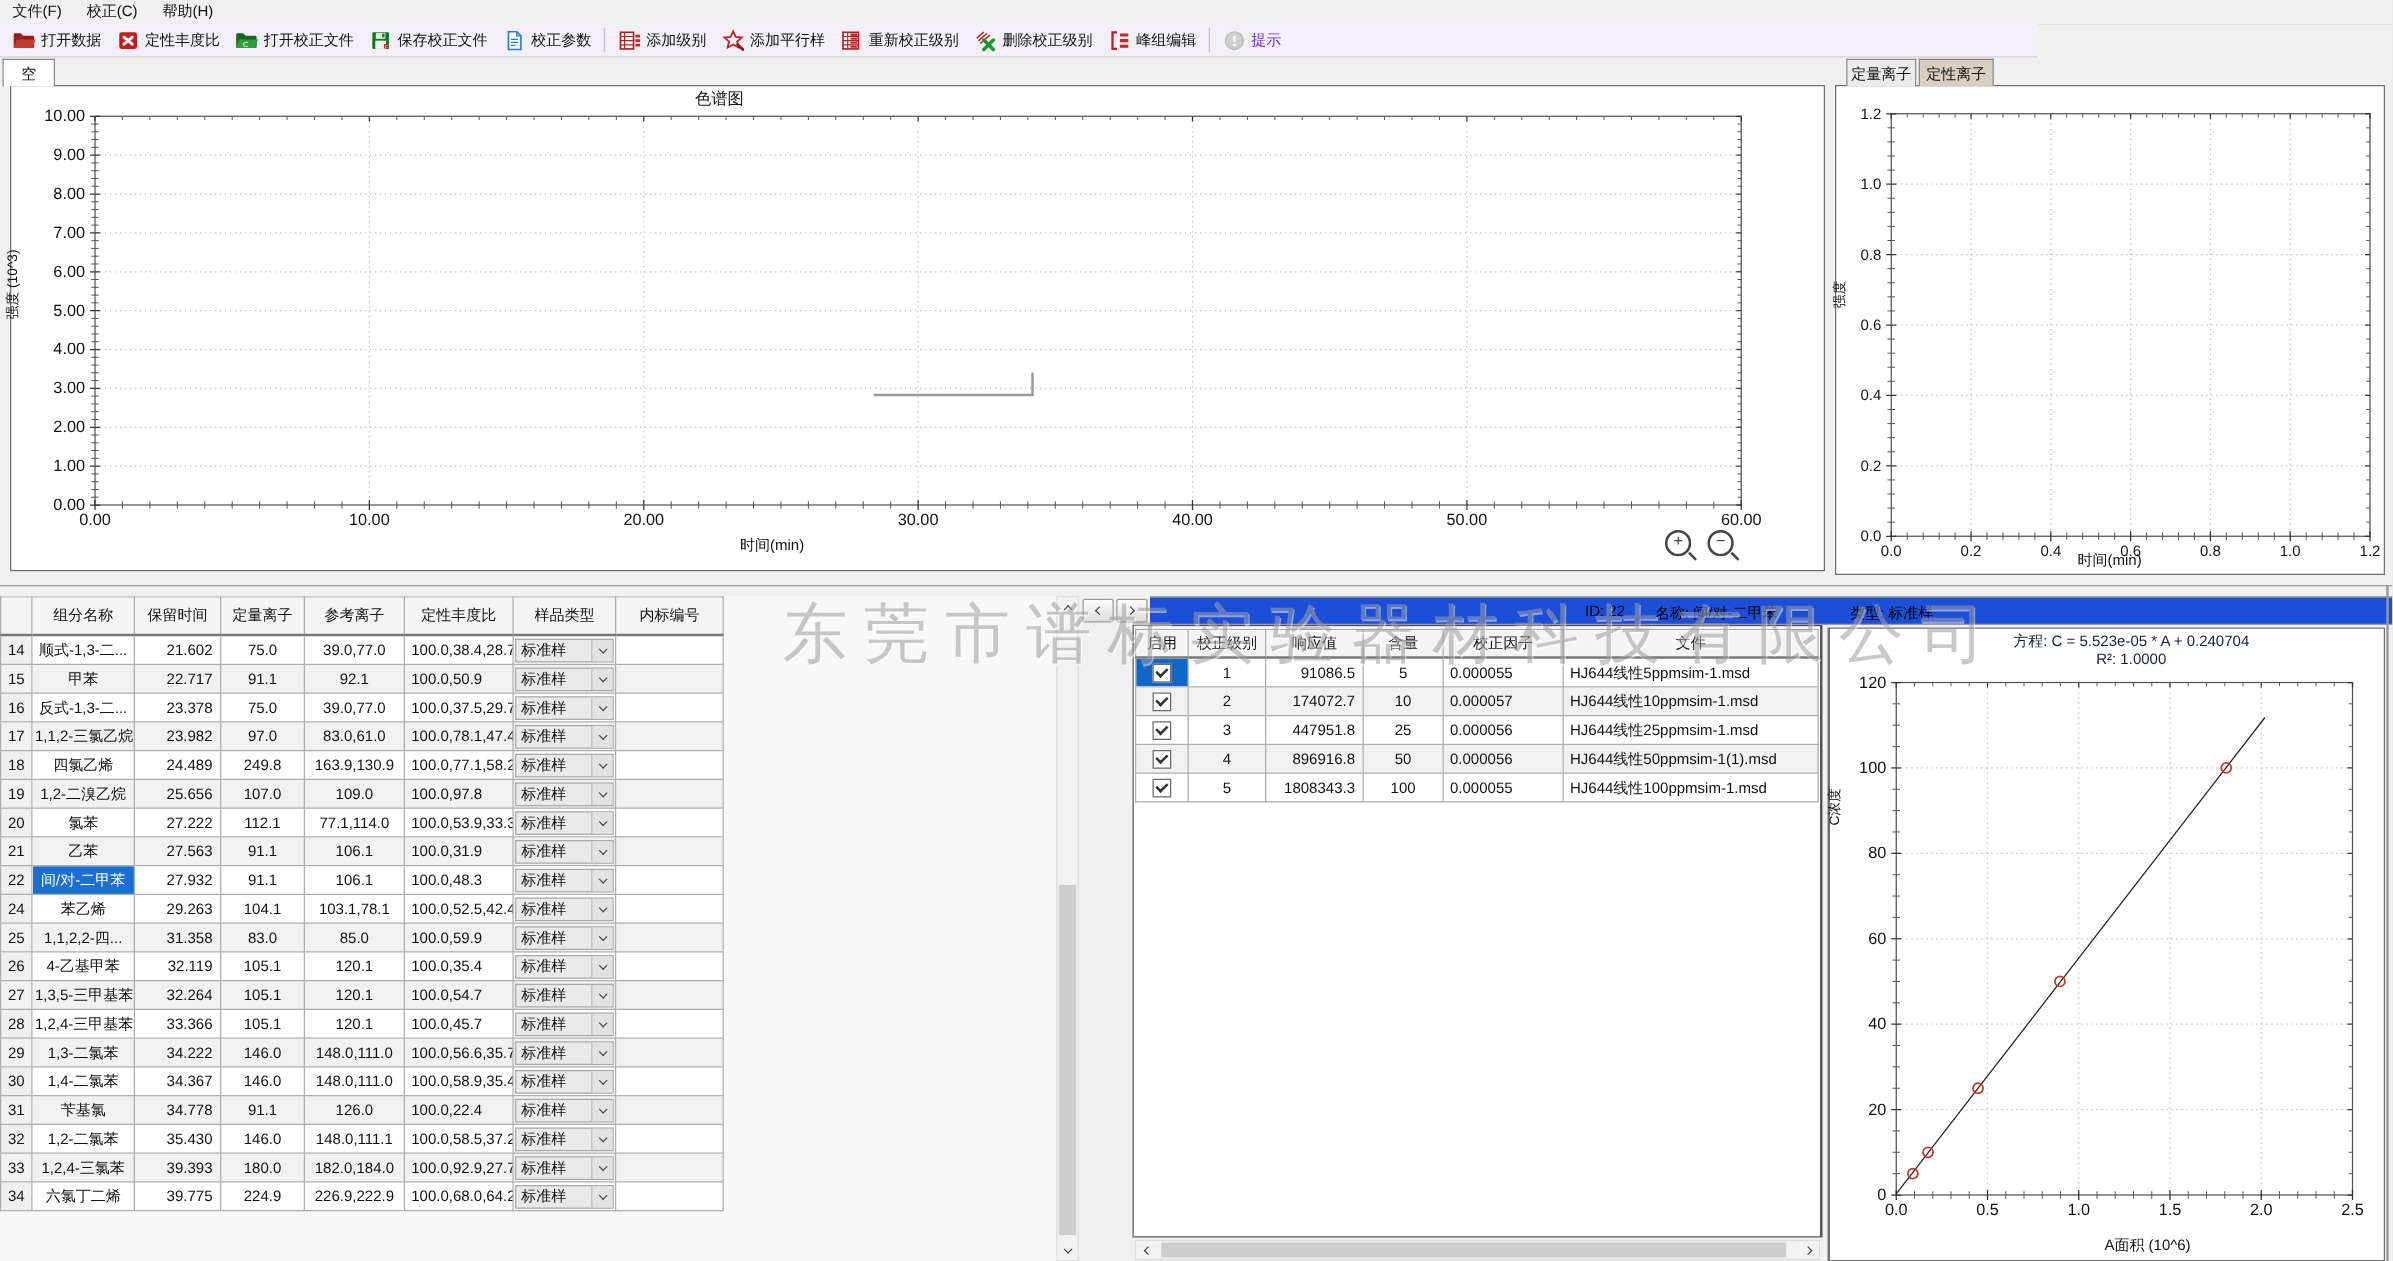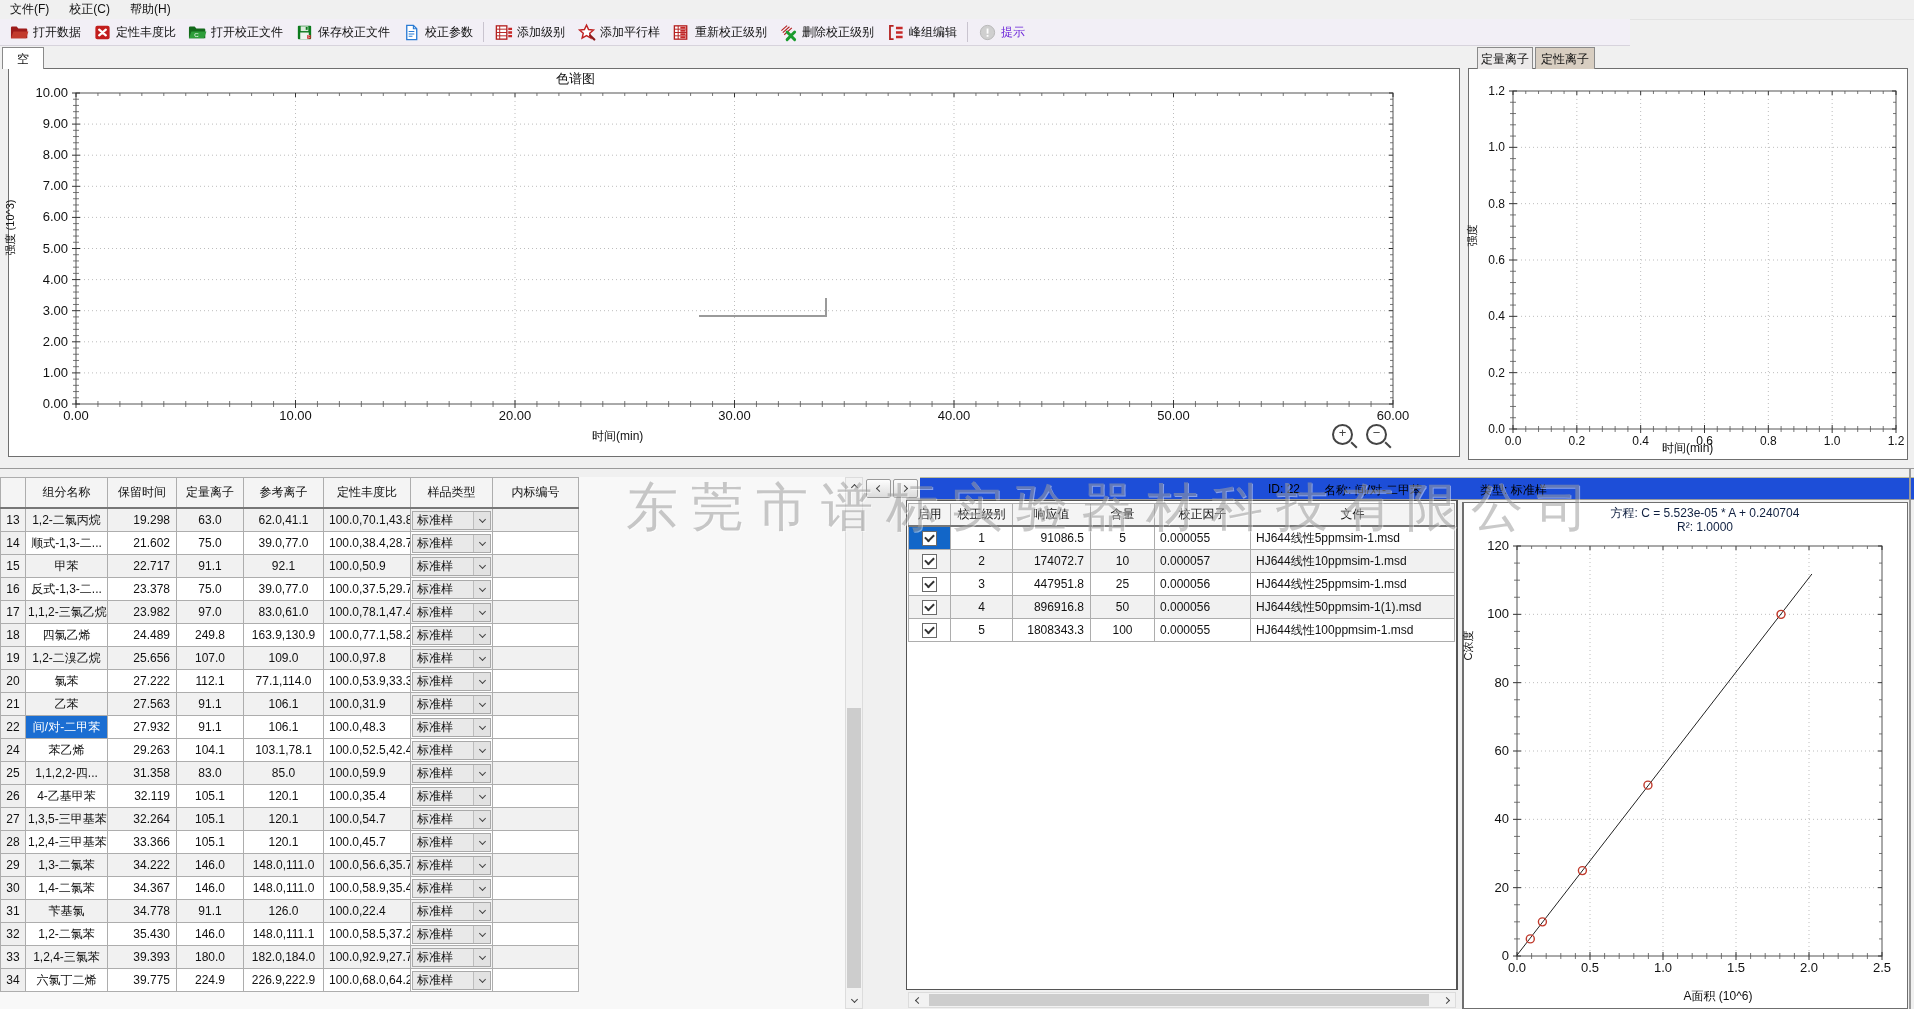--- a/index.html
+++ b/index.html
@@ -619,37 +619,20 @@
             <th>组分名称</th>
             <th>保留时间</th>
             <th>定量离子</th>
             <th>参考离子</th>
             <th>定性丰度比</th>
             <th>样品类型</th>
             <th>内标编号</th>
           </tr>
         </thead>
         <tbody>
-          <tr class="alt">
-            <td class="rownum">13</td>
-            <td class="c">1,2-二氯丙烷</td>
-            <td class="r">19.298</td>
-            <td class="c">63.0</td>
-            <td class="c">62.0,41.1</td>
-            <td class="l">100.0,70.1,43.8</td>
-            <td style="padding: 0px;">
-              <div class="combo">
-                <span class="txt">标准样</span>
-                <span class="btn">
-                  <i class="chv down sm"></i>
-                </span>
-              </div>
-            </td>
-            <td></td>
-          </tr>
           <tr>
             <td class="rownum">14</td>
             <td class="c">顺式-1,3-二...</td>
             <td class="r">21.602</td>
             <td class="c">75.0</td>
             <td class="c">39.0,77.0</td>
             <td class="l">100.0,38.4,28.7</td>
             <td style="padding: 0px;">
               <div class="combo">
                 <span class="txt">标准样</span>

